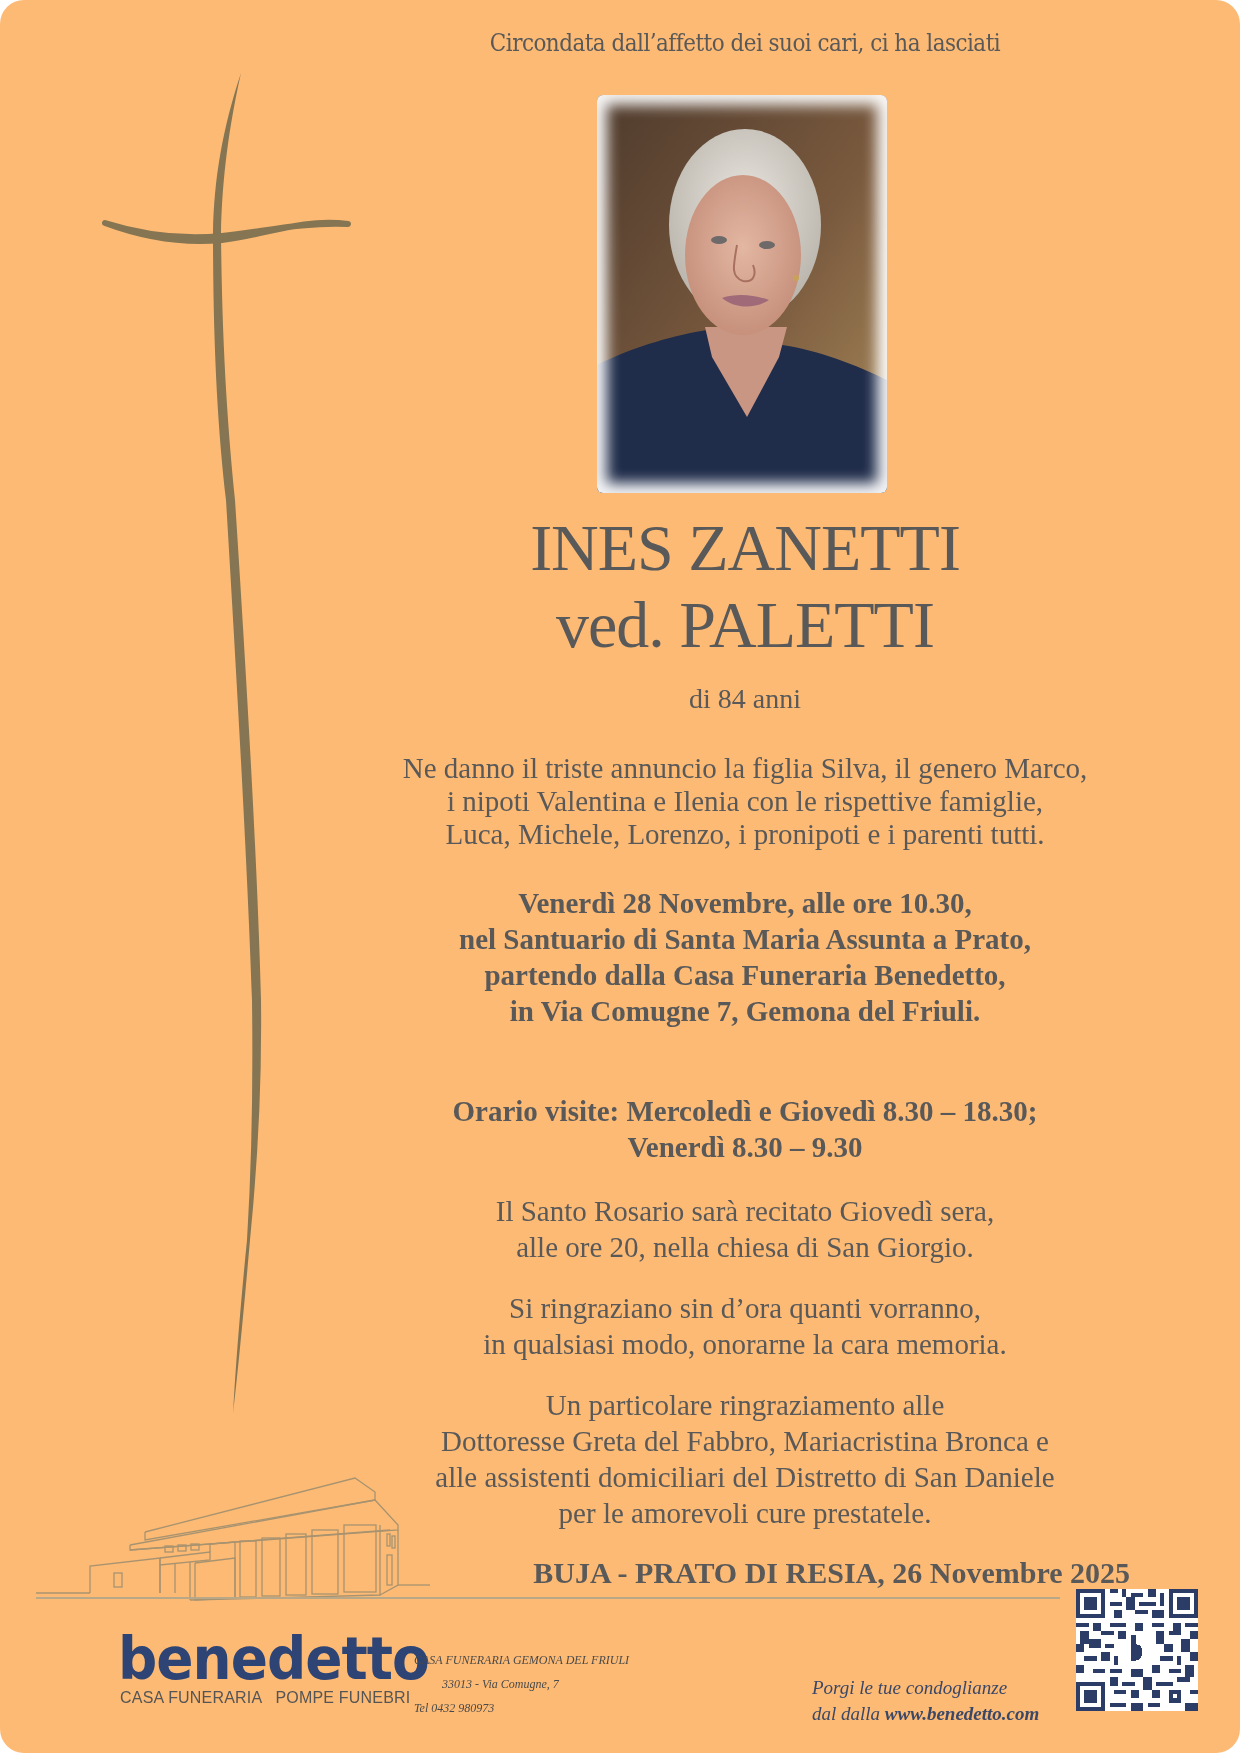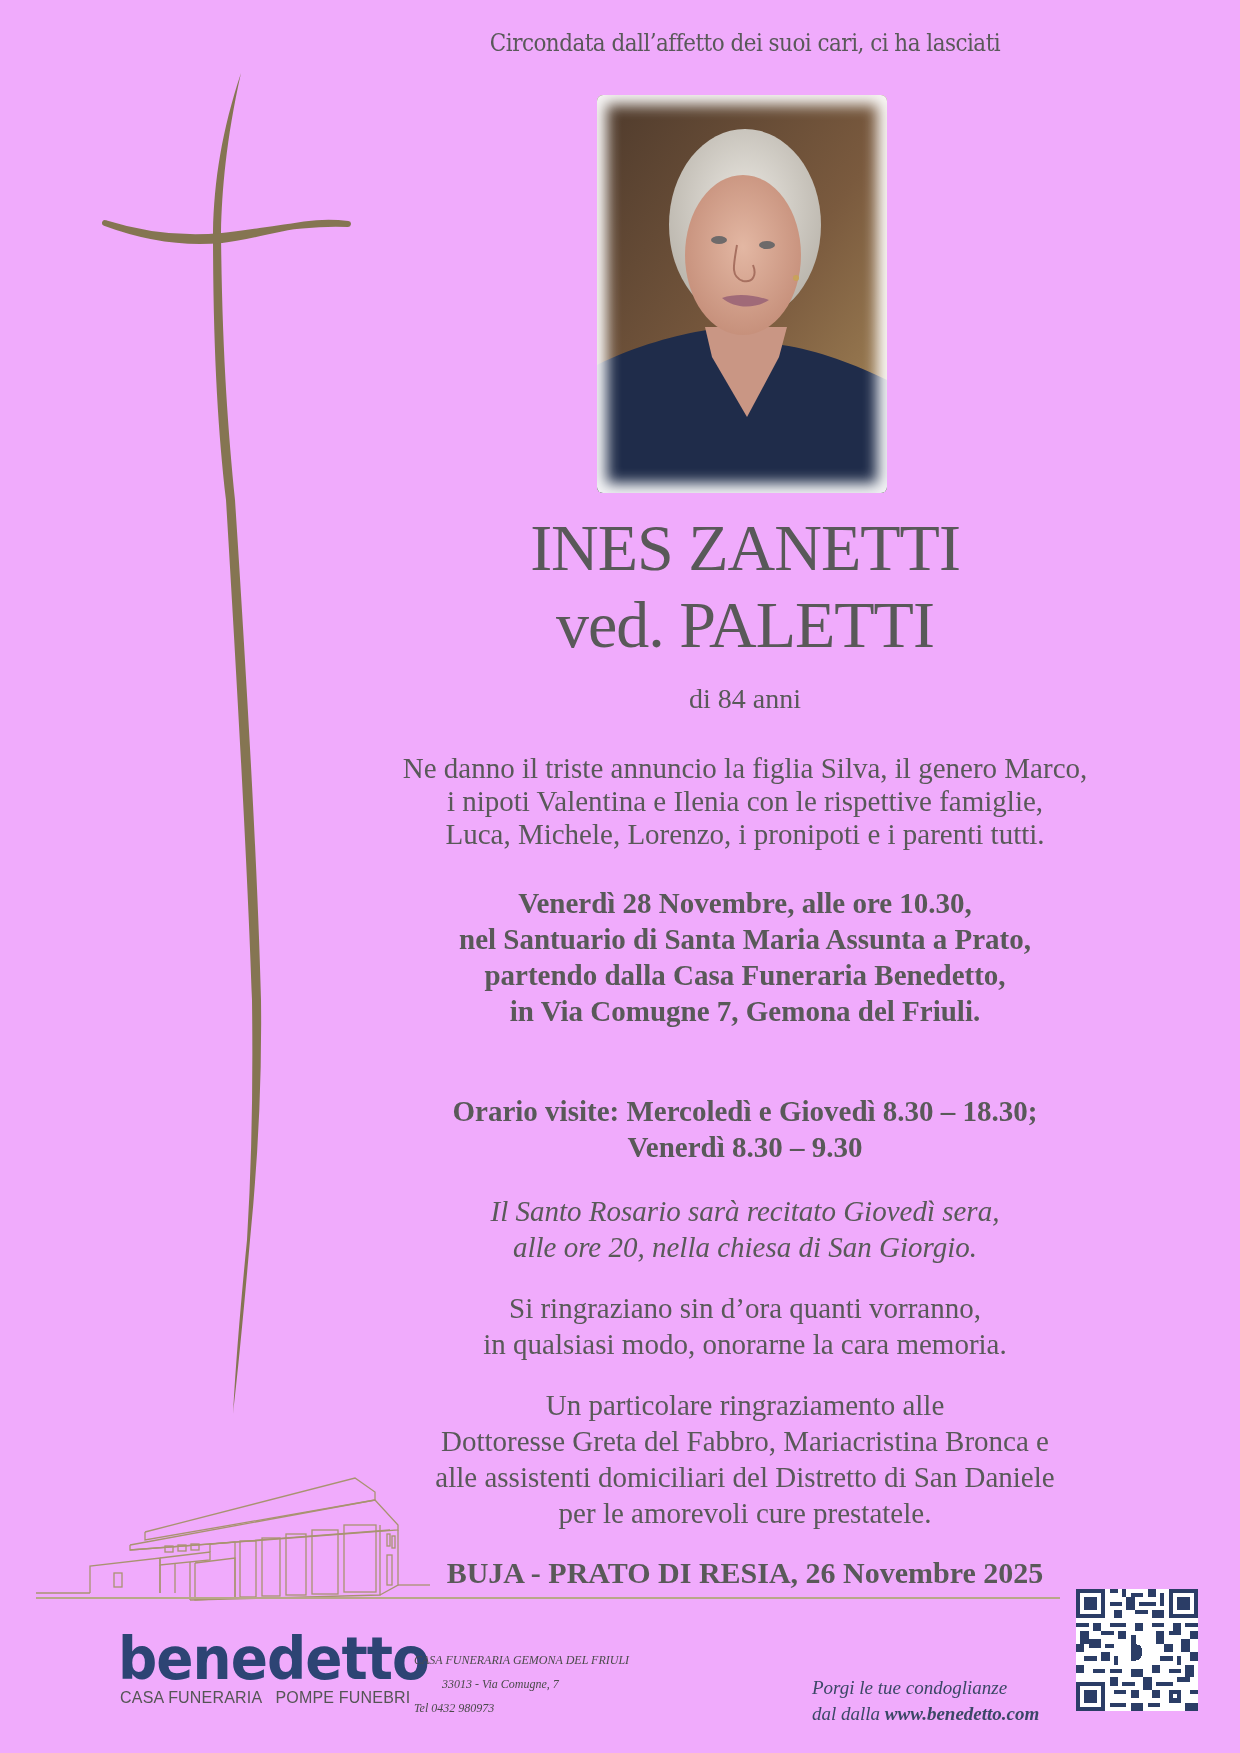--- a/index.html
+++ b/index.html
@@ -1,40 +1,40 @@
 <!DOCTYPE html>
 <html><head>
   <meta charset="utf-8">
   <style>
     html, body { margin: 0; padding: 0; background: #ffffff; }
     body { width: 1240px; height: 1753px; position: relative; overflow: hidden; }
-    .page { position: absolute; left: 0; top: 0; width: 1240px; height: 1753px; background: #f0abfc; }
+    .page { position: absolute; left: 0; top: 0; width: 1240px; height: 1753px; background: #fdba74; border-radius: 24px; }
     .abs { position: absolute; }
     .serif { font-family: "Liberation Serif", "DejaVu Serif", serif; color: #595959; }
     .center-col { position: absolute; left: 360px; width: 770px; text-align: center; }
 
     .intro { top: 28px; font-family: "DejaVu Serif", "Liberation Serif", serif; font-size: 25px; color: #595959; letter-spacing: -0.6px; transform: scaleX(0.86); transform-origin: center; white-space: nowrap; }
 
     .photo { left: 597px; top: 95px; width: 290px; height: 398px; border-radius: 6px; overflow: hidden;
       box-shadow: 0 0 10px 6px #ffffff inset; }
     .photo svg { display: block; }
     .photo-fade { position: absolute; inset: 0; box-shadow: inset 0 0 14px 10px rgba(255,255,255,0.95); pointer-events: none; }
 
     .name1 { top: 513px; font-size: 66px; line-height: 70px; letter-spacing: -1px; }
     .name2 { top: 590px; font-size: 66px; line-height: 70px; letter-spacing: -1px; }
     .age { top: 683px; font-size: 28px; line-height: 32px; }
 
     .para { font-size: 29px; line-height: 36px; }
     .p-family { top: 752px; line-height: 33px; }
     .p-funeral { top: 885px; }
     .p-visit { top: 1093px; font-weight: bold; }
-    .p-rosary { top: 1193px; font-style: italic; }
+    .p-rosary { top: 1193px; }
     .p-thanks { top: 1290px; }
     .p-special { top: 1387px; }
-    .p-place { top: 1555px; font-weight: bold; font-size: 30px; line-height: 36px; }
+    .p-place { top: 1555px; font-weight: bold; font-size: 30px; line-height: 36px; text-align: right; }
 
     .ground-rule { left: 36px; top: 1597px; width: 1024px; height: 2px; background: #b8a888; }
 
     .logo-word { left: 118px; top: 1628px; font-family: "DejaVu Sans", sans-serif; font-weight: bold; font-size: 56px; line-height: 60px; color: #2d4474; letter-spacing: -1px; transform: scaleX(0.98) scaleY(1.05); transform-origin: left top; }
     .logo-sub { left: 120px; top: 1689px; font-family: "Liberation Sans", sans-serif; font-size: 16px; color: #555; letter-spacing: 0.2px; white-space: nowrap; }
 
     .addr { left: 414px; font-family: "Liberation Serif", serif; font-style: italic; font-size: 12px; color: #4a4a4a; line-height: 20px; white-space: nowrap; }
     .addr1 { top: 1650px; }
     .addr2 { top: 1674px; margin-left: 28px; }
     .addr3 { top: 1698px; text-align: center; }

